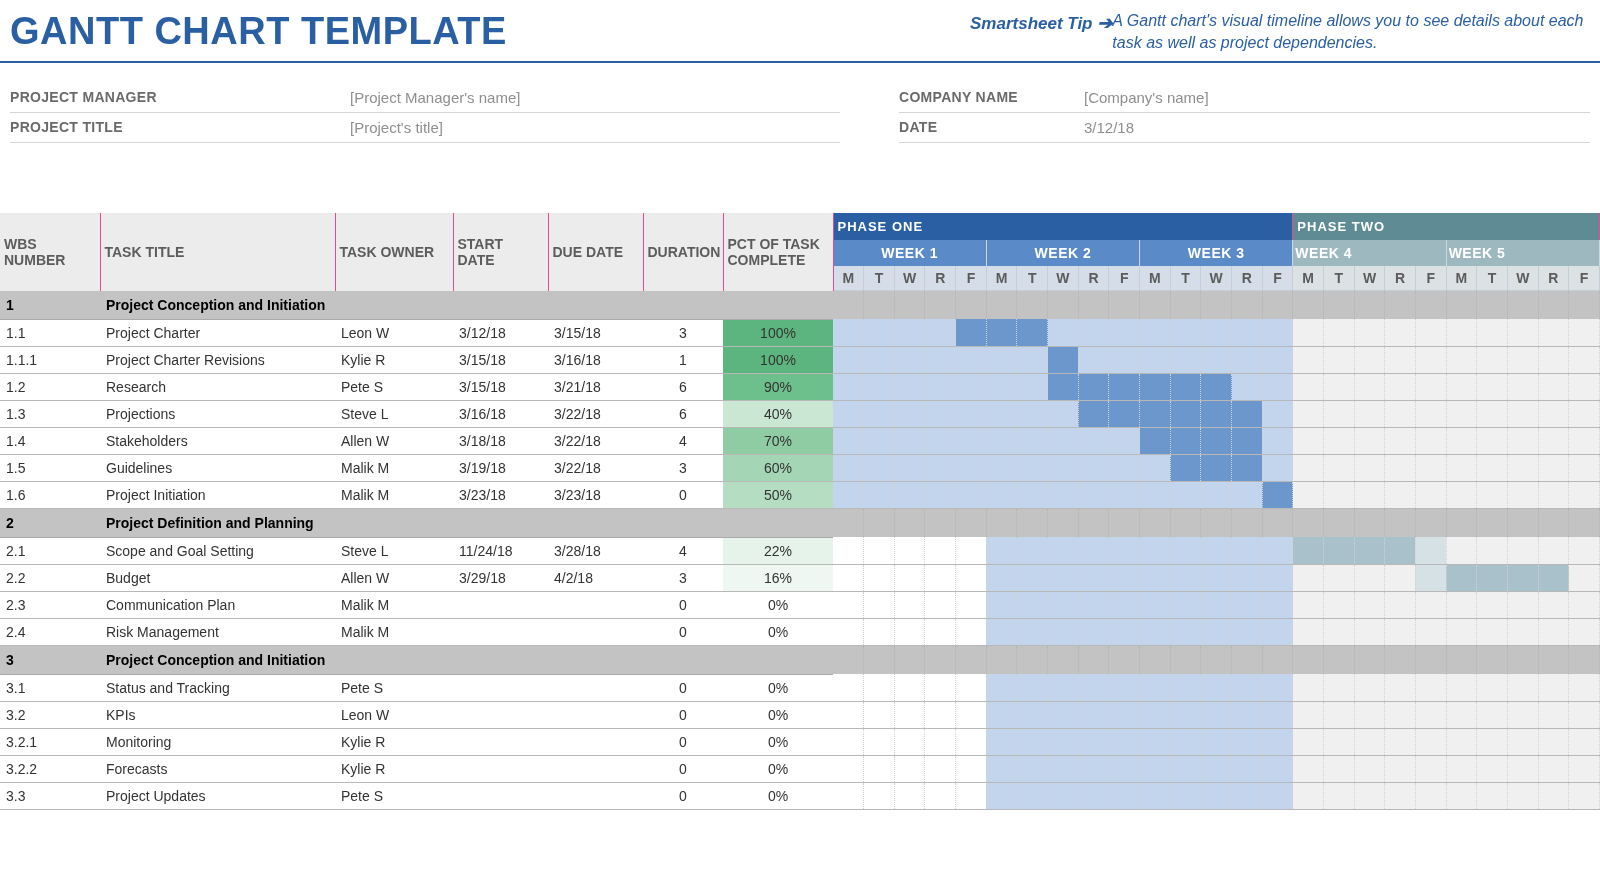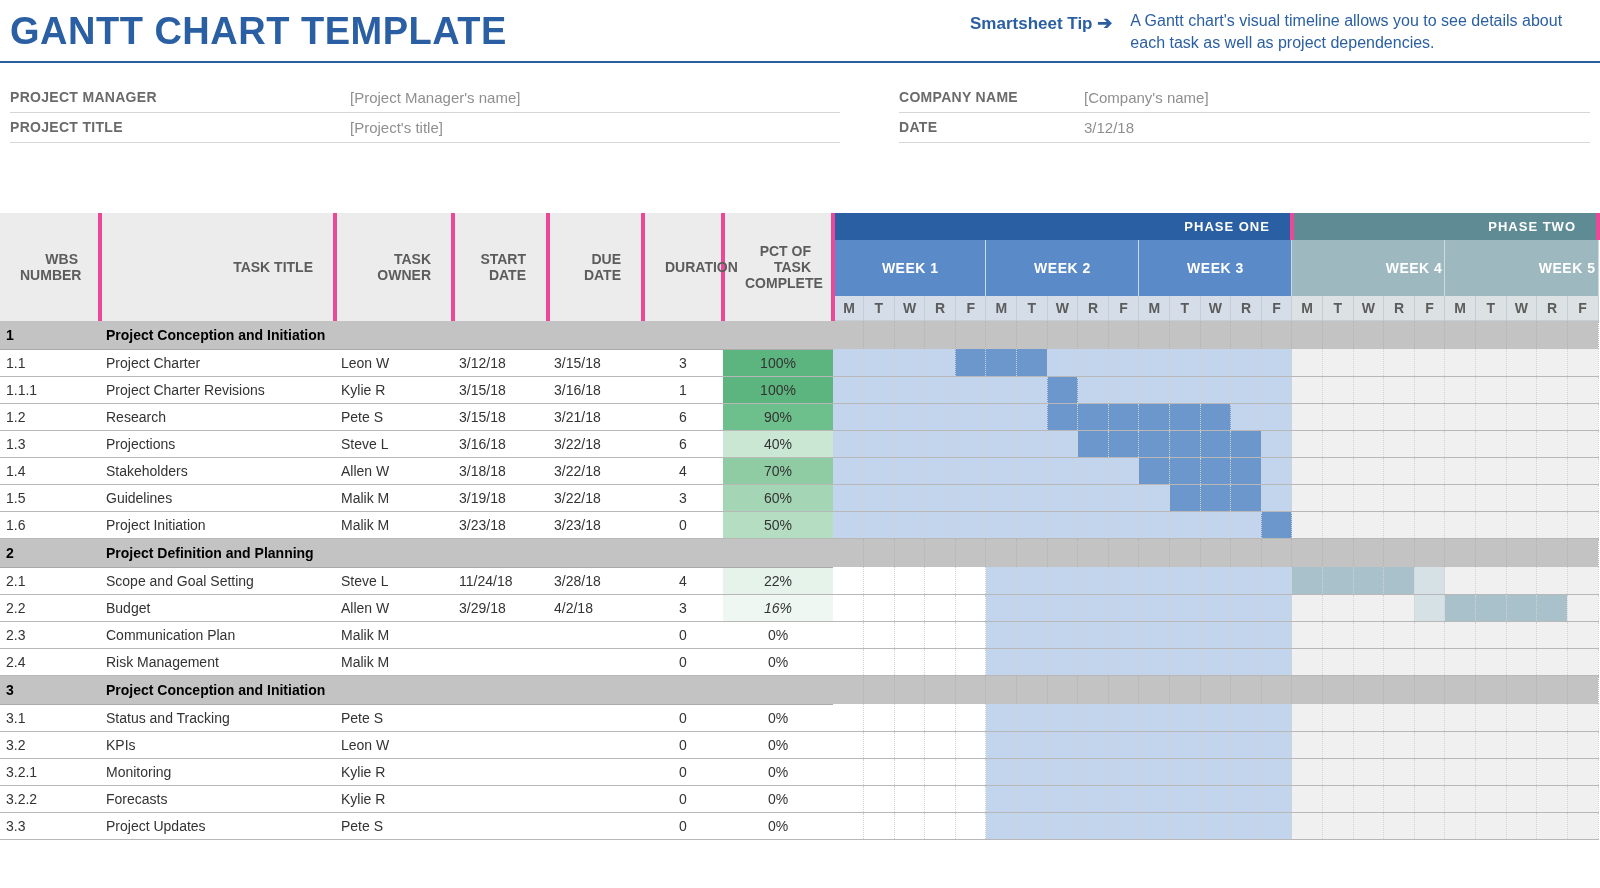--- a/index.html
+++ b/index.html
@@ -1,42 +1,42 @@
 <!DOCTYPE html>
 <html><head>
 <meta charset="utf-8">
 <style>
 * { box-sizing: border-box; margin: 0; padding: 0; }
 body { font-family: Arial, Helvetica, sans-serif; background: #fff; overflow-x: auto; }
 
 .header { display: flex; justify-content: space-between; align-items: flex-end; padding: 10px 10px 8px 10px; border-bottom: 2px solid #2a5fa3; }
 .title { font-size: 38px; font-weight: 700; color: #2a5fa3; letter-spacing: 0.5px; }
-.tip-area { display: flex; align-items: flex-start; gap: 18px; max-width: 620px; }
+.tip-area { display: flex; align-items: flex-start; max-width: 620px; font-style: italic; }
 .tip-link { font-size: 17px; font-weight: 700; color: #2a5fa3; white-space: nowrap; padding-top: 2px; }
 .tip-link .arrow { font-size: 18px; }
 .tip-text { font-size: 16px; color: #2a5fa3; line-height: 1.35; }
 
 .meta { display: flex; padding: 20px 10px 10px 10px; gap: 20px; }
 .meta-left, .meta-right { }
 .meta-left { width: 830px; }
 .meta-right { flex: 1; margin-left: 39px; }
 .meta-row { display: flex; border-bottom: 1px solid #d6d6d6; padding: 6px 0; }
 .meta-label { width: 340px; font-size: 14px; font-weight: 700; color: #6a6a6a; letter-spacing: 0.3px; }
 .meta-right .meta-label { width: 185px; }
 .meta-value { font-size: 15px; color: #8f8f8f; }
 
 .sheet-wrap { margin-top: 60px; overflow-x: auto; }
 .sheet { border-collapse: collapse; table-layout: fixed; width: 1600px; }
 .sheet th, .sheet td { font-size: 14px; }
 
-.th-top { background: #ececec; font-weight: 700; color: #5c5c5c; text-align: right; vertical-align: middle; padding: 6px 20px; border-right: 4px solid #ec4899; }
+.th-top { background: #ececec; font-weight: 700; color: #5c5c5c; text-align: left; vertical-align: middle; padding: 6px 4px; border-right: 1px solid #ec4899; }
 .th-top.phase1 { background: #2a5fa3; color: #fff; font-size: 13px; letter-spacing: 1px; }
 .th-top.phase2 { background: #5f8b94; color: #fff; font-size: 13px; letter-spacing: 1px; }
 .th-week1 { background: #5a8ac8; color: #fff; font-size: 12px; font-weight: 700; letter-spacing: 0.5px; text-align: center; padding: 5px 2px; border-right: 1px solid #cfd9e6; }
-.th-week2 { background: #9eb8c0; color: #fff; font-size: 12px; font-weight: 700; letter-spacing: 0.5px; text-align: right; padding: 20px 2px; border-right: 1px solid #cfd9e6; }
+.th-week2 { background: #9eb8c0; color: #fff; font-size: 12px; font-weight: 700; letter-spacing: 0.5px; text-align: left; padding: 5px 2px; border-right: 1px solid #cfd9e6; }
 .th-day { background: #d4dde8; color: #5c5c5c; font-size: 12px; font-weight: 700; text-align: center; padding: 4px 0; border-right: 1px solid #c4cdd8; border-bottom: 1px solid #c4cdd8; width: 26px; }
 .th-day.p2 { background: #dce2e4; }
 
 .col-wbs { width: 100px; }
 .col-title { width: 235px; }
 .col-owner { width: 118px; }
 .col-start { width: 95px; }
 .col-due { width: 95px; }
 .col-dur { width: 80px; }
 .col-pct { width: 110px; }
@@ -48,21 +48,21 @@
 .data-row .c-dur { text-align: center; }
 .data-row .c-pct { text-align: center; }
 
 .pct-100 { background: #5cb57e !important; }
 .pct-90 { background: #6dbf8b !important; }
 .pct-70 { background: #8fcca4 !important; }
 .pct-60 { background: #a4d5b5 !important; }
 .pct-50 { background: #b4ddc2 !important; }
 .pct-40 { background: #c9e7d3 !important; }
 .pct-22 { background: #e5f3ea !important; }
-.pct-16 { background: #eef7f1 !important; font-style: italic; }
+.pct-16 { background: #eef7f1 !important; }
 .pct-0 { background: #fff !important; }
 
 .day-cell { border-right: 1px dotted #d2d2d2; border-bottom: 1px dotted #d2d2d2; height: 26px; padding: 0 !important; }
 .day-cell.bar1 { background: #6b97cd !important; }
 .day-cell.bar1l { background: #c2d5ec !important; }
 .day-cell.bar2 { background: #a8c1cb !important; }
 .day-cell.bar2l { background: #d6e1e6 !important; }
 .day-cell.p2bg { background: #f0f0f0 !important; }
 .section-row .day-cell { background: #c3c3c3 !important; border-right: 1px dotted #b3b3b3; border-bottom: none; }
 </style>

